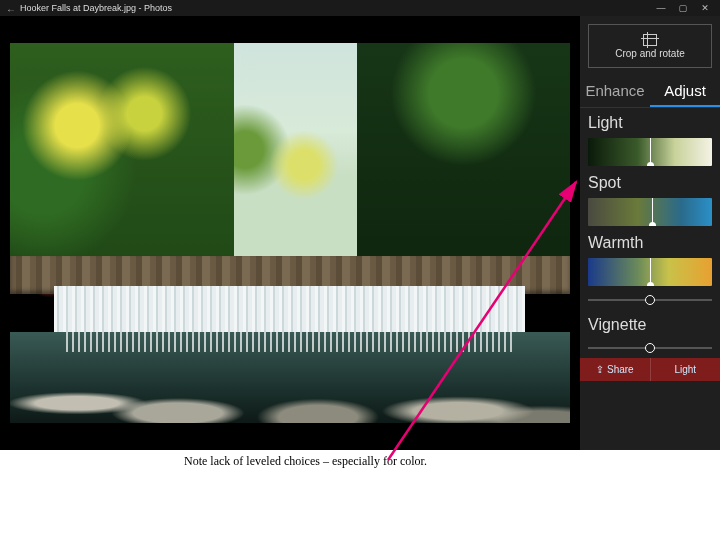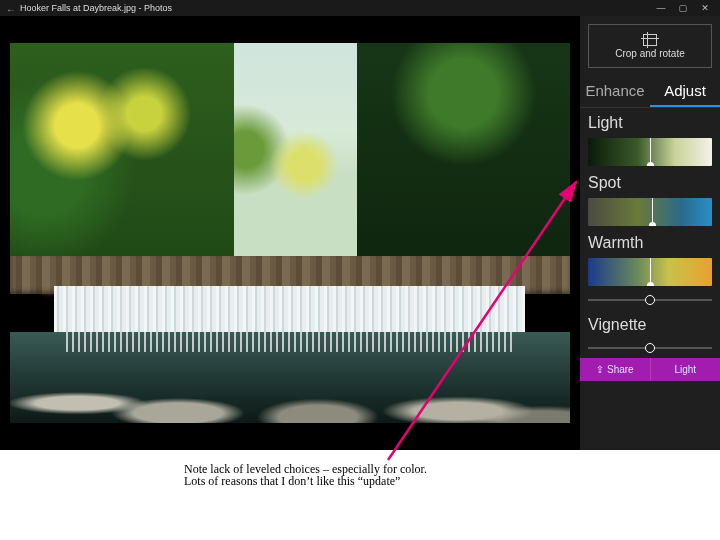--- a/index.html
+++ b/index.html
@@ -65,27 +65,27 @@
   .th-light{background:linear-gradient(90deg,#0a1a0a,#3a5a2a 40%,#c8d29a 70%,#f4f2e6)}
   .th-color{background:linear-gradient(90deg,#4a4a40,#6a7a3a 40%,#2a6a8a 75%,#2a90c8)}
   .th-warm{background:linear-gradient(90deg,#1a3a8a,#6a8a5a 40%,#c8c24a 65%,#e8a030)}
   .slider{margin:6px 8px 4px 8px;height:12px;position:relative}
   .slider .track{position:absolute;left:0;right:0;top:5px;height:2px;background:#555}
   .slider .knob{position:absolute;top:1px;width:8px;height:8px;border:1px solid #fff;background:#1f1f1f;border-radius:50%;transform:translateX(-50%)}
   .fixrow{display:flex;height:46px}
   .fixbtn{flex:1;display:flex;flex-direction:column;align-items:center;justify-content:center;gap:3px;color:#ddd;font-size:10px}
   .fixbtn+.fixbtn{border-left:1px solid #333}
   .actionrow{display:flex}
-  .actbtn{flex:1;text-align:center;padding:6px 0;font-size:10px;background:#a21caf;color:#cfe7fb}
+  .actbtn{flex:1;text-align:center;padding:6px 0;font-size:10px;background:#7f1d1d;color:#cfe7fb}
   .actbtn+.actbtn{border-left:1px solid rgba(255,255,255,.15)}
   .savecopy{background:#1e7fe0;color:#fff;text-align:center;padding:8px 0;font-size:10px}
 
   .annot{position:absolute;left:0;top:450px;width:720px;height:90px}
   .note{position:absolute;left:184px;color:#000;font-family:Georgia,"Times New Roman",serif}
-  .l1{top:12px;font-size:12px}
+  .l1{top:4px;font-size:12px}
   .l2{top:24px;font-size:12px}
   .big{top:40px;font-size:26px}
   svg.arrow{position:absolute;left:0;top:0;pointer-events:none}
 </style>
 </head>
 <body>
 
 <div class="app">
   <div class="titlebar">
     <div class="back">←</div>
@@ -154,21 +154,20 @@
           <span>Share</span>
         </div>
         <div class="actbtn">Light</div>
       </div>
     </div>
   </div>
 </div>
 
 <div class="annot">
   <div class="note l1">Note lack of leveled choices – especially for color.</div>
-  <div class="note l2">Lots of reasons that I don’t like this “update”</div>
 </div>
 
 <svg class="arrow" width="720" height="540">
   <defs>
     <marker id="ah" markerWidth="10" markerHeight="10" refX="8" refY="3" orient="auto">
       <path d="M0,0 L9,3 L0,6 Z" fill="#e60073"></path>
     </marker>
   </defs>
   <line x1="388" y1="460" x2="576" y2="182" stroke-width="2.5" marker-end="url(#ah)" stroke="#e60073"></line>
 </svg>

